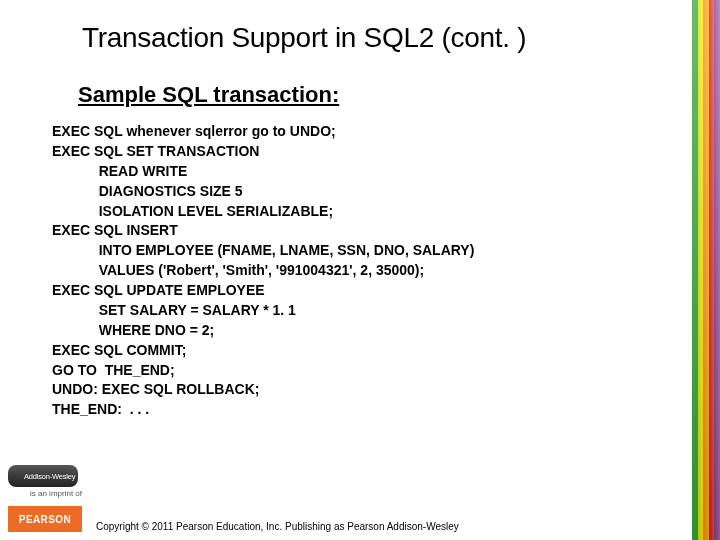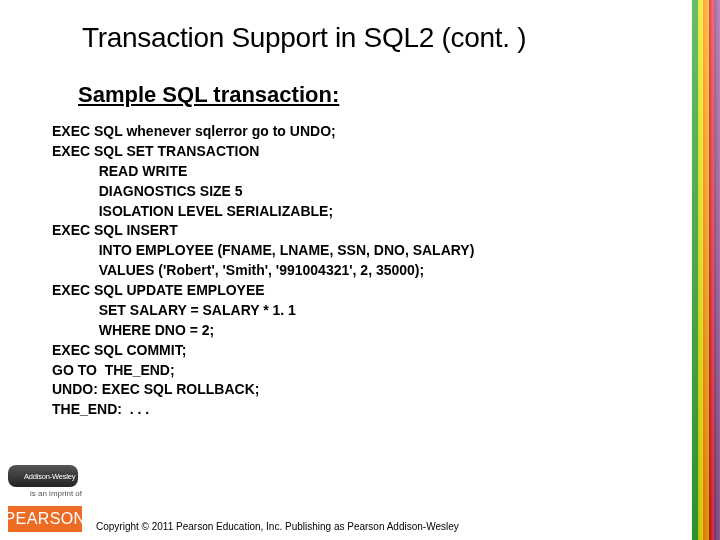--- a/index.html
+++ b/index.html
@@ -75,21 +75,21 @@
     font-size: 8px; color: #555; margin-top: 2px; margin-left: 2px; padding-left: 20px;
   }
   .pearson {
     position: absolute;
     left: 8px; bottom: 8px;
     width: 74px; height: 26px;
     background: #ed6b23;
     display: flex; align-items: center; justify-content: center;
   }
   .pearson span {
-    color: #fff; font-weight: 400; font-size: 16px;
+    color: #fff; font-weight: 700; font-size: 10px;
     letter-spacing: 0.4px;
   }
   .copyright {
     position: absolute;
     left: 96px; bottom: 8px;
     font-size: 10px; color: #000;
   }
 </style>
 </head>
 <body>

